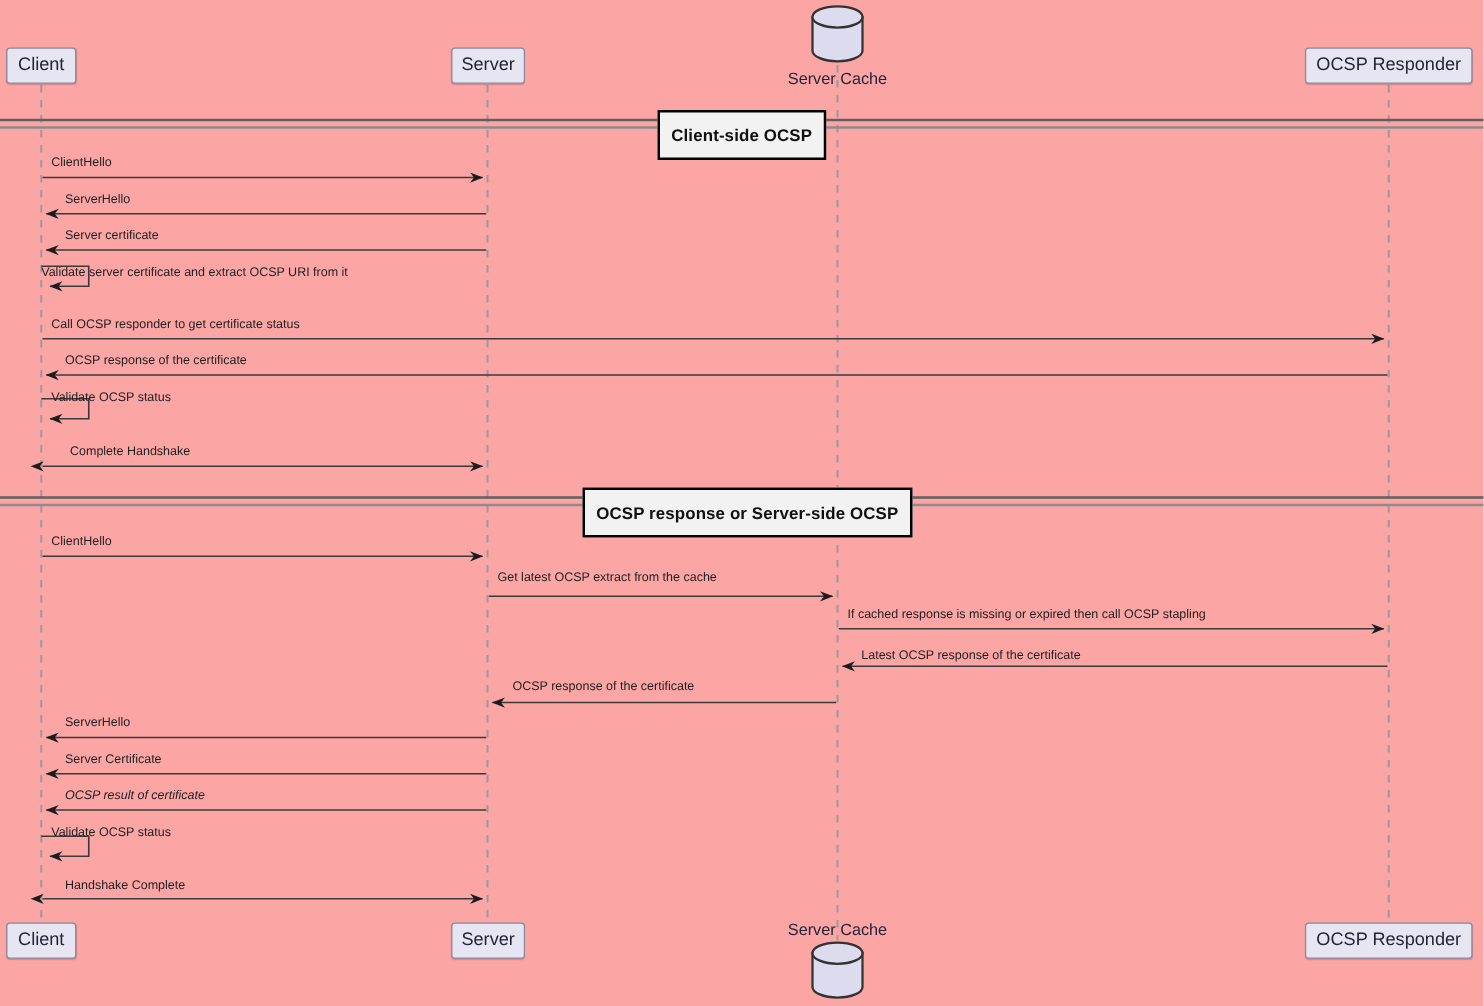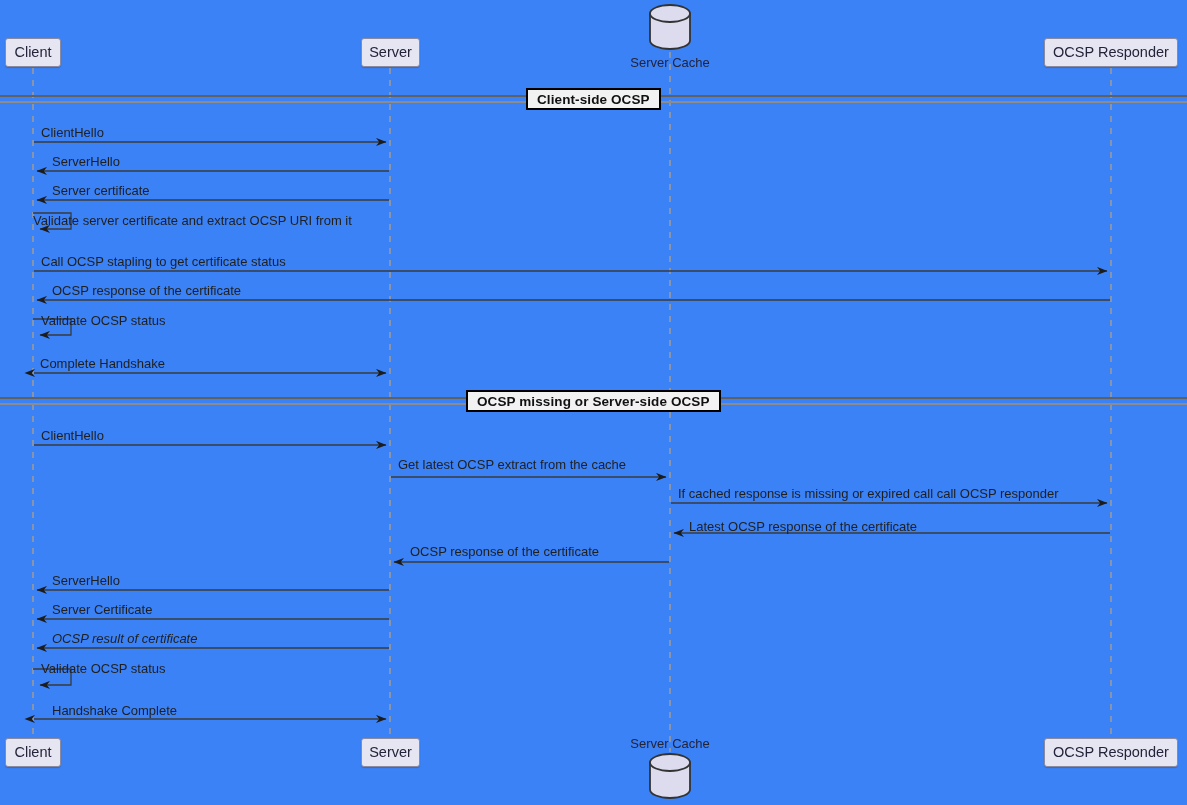--- a/index.html
+++ b/index.html
@@ -10,21 +10,21 @@
   }
   body {
     font-family: "Liberation Sans", sans-serif;
     color: #1a1a1a;
   }
   #diagram {
     position: relative;
     width: 1187px;
     height: 805px;
     overflow: hidden;
-    background: #3b82f6;
+    background: #fca5a5;
   }
   svg.layer {
     position: absolute;
     left: 0;
     top: 0;
     width: 1187px;
     height: 805px;
     pointer-events: none;
   }
   
@@ -58,27 +58,27 @@
     background: #f2f2f2;
     border: 2px solid #000000;
     font-weight: bold;
     font-size: 13.5px;
     color: #111111;
     display: flex;
     align-items: center;
     justify-content: center;
     white-space: nowrap;
     padding: 0 9px;
-    height: 22px;
+    height: 40px;
     letter-spacing: 0.1px;
   }
   
   .msg-label {
     position: absolute;
-    font-size: 13px;
+    font-size: 10px;
     color: #1f1f1f;
     white-space: nowrap;
     line-height: 1;
   }
 </style>
 </head>
 <body>
 
 <div id="diagram">
   <svg class="layer" id="svg-layer" xmlns="http://www.w3.org/2000/svg" viewBox="0 0 1187 805">
@@ -193,34 +193,34 @@
       <div class="actor-box" style="left: 361px; top: 738px; width: 59px; height: 29px;">
         <span>Server</span>
       </div>
       <div class="db-label" style="left: 610px; width: 120px; top: 737px;">Server Cache</div>
       <div class="actor-box" style="left: 1044px; top: 738px; width: 134px; height: 29px;">
         <span>OCSP Responder</span>
       </div>
     </div>
   <div id="divider-labels">
       <div class="divider-label" style="left: 526px; top: 88px; min-width: 130px;">Client-side OCSP</div>
-      <div class="divider-label" style="left: 466px; top: 390px; min-width: 250px;">OCSP missing or Server-side OCSP</div>
+      <div class="divider-label" style="left: 466px; top: 390px; min-width: 250px;">OCSP response or Server-side OCSP</div>
     </div>
   <div id="message-labels">
       <div class="msg-label" style="left: 41px; top: 126px;">ClientHello</div>
       <div class="msg-label" style="left: 52px; top: 155px;">ServerHello</div>
       <div class="msg-label" style="left: 52px; top: 184px;">Server certificate</div>
       <div class="msg-label" style="left: 33px; top: 214px;">Validate server certificate and extract OCSP URI from it</div>
-      <div class="msg-label" style="left: 41px; top: 255px;">Call OCSP stapling to get certificate status</div>
+      <div class="msg-label" style="left: 41px; top: 255px;">Call OCSP responder to get certificate status</div>
       <div class="msg-label" style="left: 52px; top: 284px;">OCSP response of the certificate</div>
       <div class="msg-label" style="left: 41px; top: 314px;">Validate OCSP status</div>
-      <div class="msg-label" style="left: 40px; top: 357px; text-align: right;">Complete Handshake</div>
+      <div class="msg-label" style="left: 56px; top: 357px; text-align: right;">Complete Handshake</div>
       <div class="msg-label" style="left: 41px; top: 429px;">ClientHello</div>
       <div class="msg-label" style="left: 398px; top: 458px;">Get latest OCSP extract from the cache</div>
-      <div class="msg-label" style="left: 678px; top: 487px;">If cached response is missing or expired call call OCSP responder</div>
+      <div class="msg-label" style="left: 678px; top: 487px;">If cached response is missing or expired then call OCSP stapling</div>
       <div class="msg-label" style="left: 689px; top: 520px;">Latest OCSP response of the certificate</div>
       <div class="msg-label" style="left: 410px; top: 545px;">OCSP response of the certificate</div>
       <div class="msg-label" style="left: 52px; top: 574px;">ServerHello</div>
       <div class="msg-label" style="left: 52px; top: 603px;">Server Certificate</div>
       <div class="msg-label" style="left: 52px; top: 632px; font-style: italic;">OCSP result of certificate</div>
       <div class="msg-label" style="left: 41px; top: 662px;">Validate OCSP status</div>
       <div class="msg-label" style="left: 52px; top: 704px;">Handshake Complete</div>
     </div>
 </div>
 

